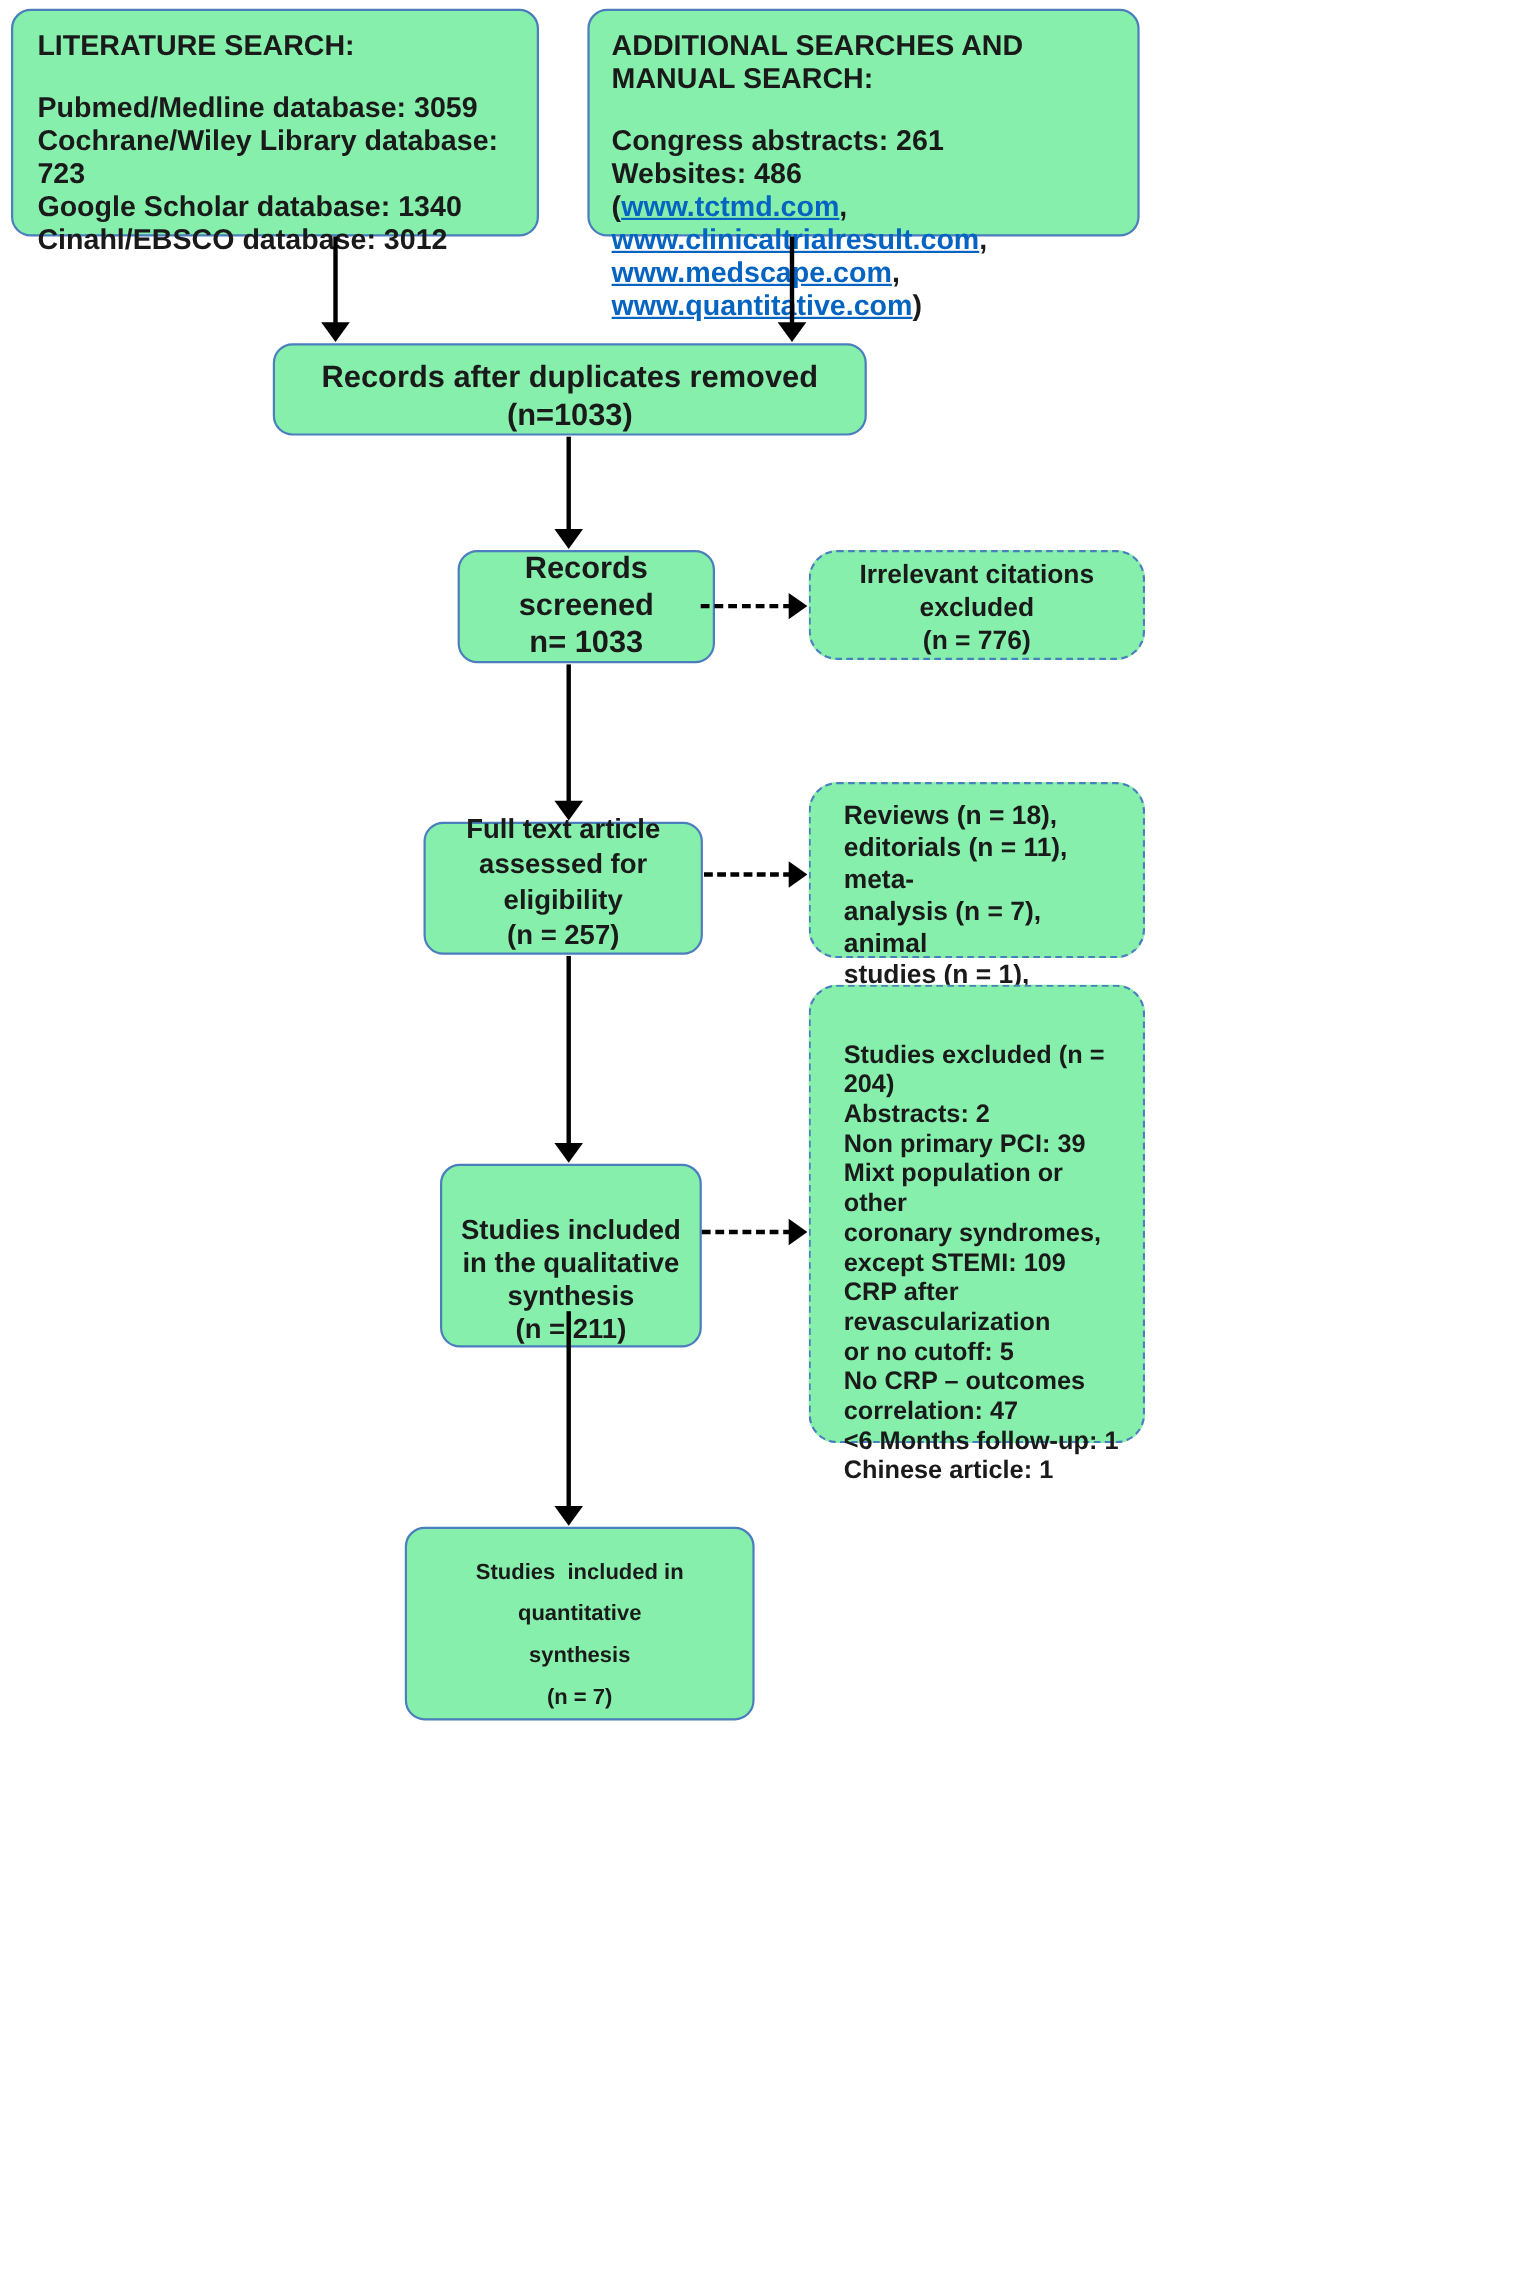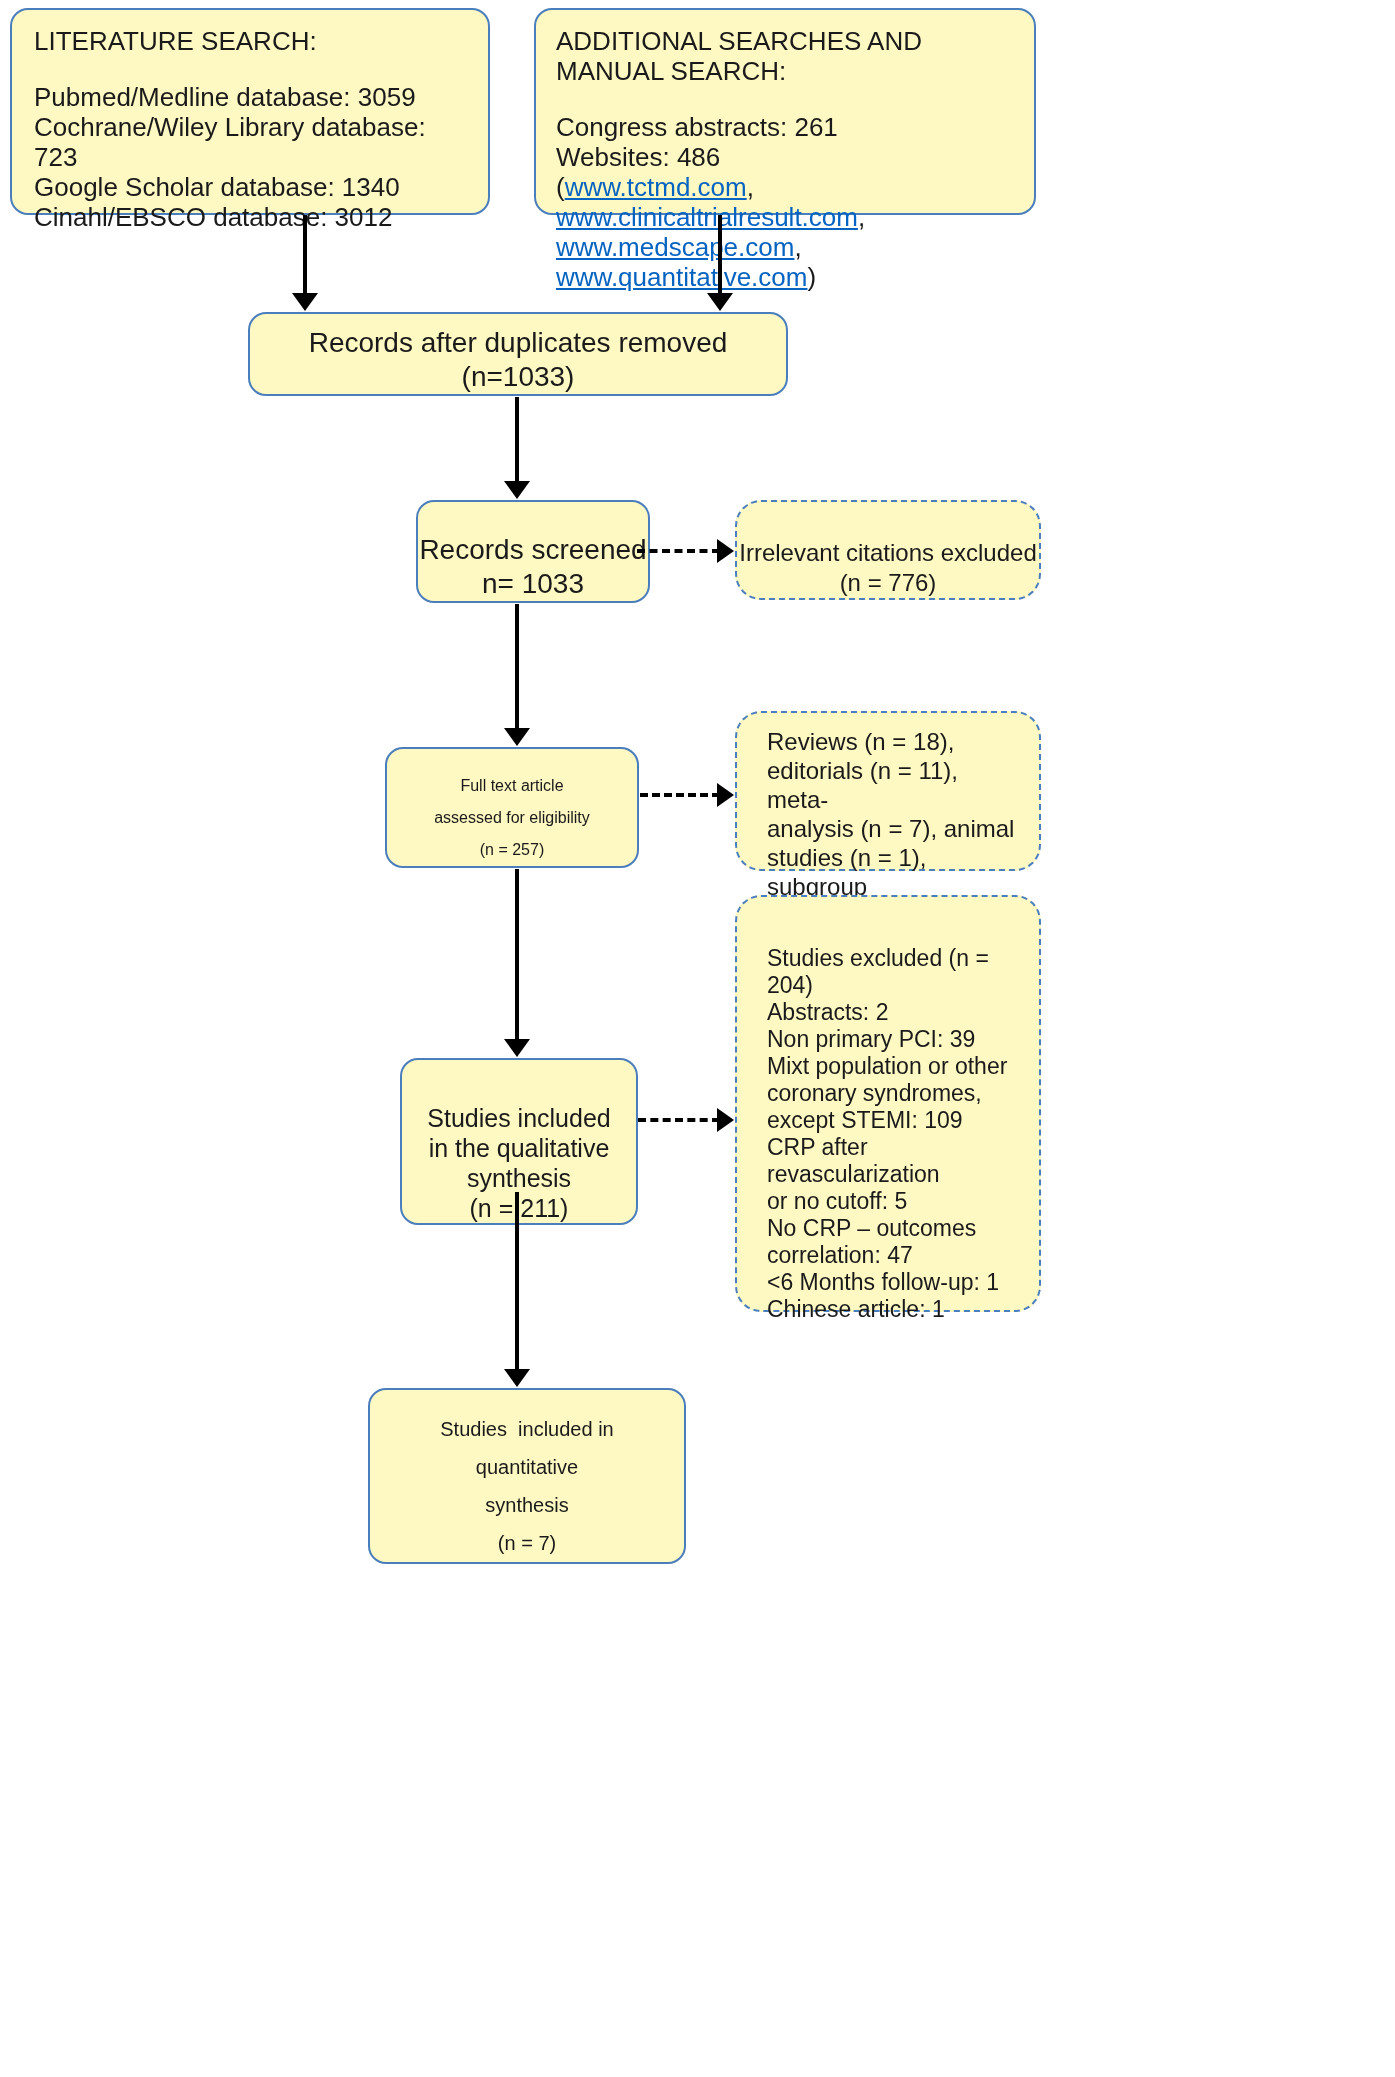--- a/index.html
+++ b/index.html
@@ -9,21 +9,22 @@
     background:#ffffff;
     font-family:"Liberation Sans", sans-serif;
     color:#1a1a1a;
     overflow:hidden;
   }
   .box {
     position:absolute;
     border:2px solid #4a7ebc;
     border-radius:18px;
     box-sizing:border-box;
-    background:#fef9c3;
+    background:#86efac;
+    font-weight:bold;
   }
   .box.dashed {
     border-style:dashed;
     border-radius:26px;
   }
   .box.centered {
     display:flex;
     align-items:flex-end;
     justify-content:center;
     text-align:center;
@@ -44,21 +45,21 @@
   
   .dup-box { left:248px; top:312px; width:540px; height:84px; font-size:28px; line-height:34px; }
 
   
   .scr-box { left:416px; top:500px; width:234px; height:103px; font-size:28px; line-height:34px; }
 
   
   .irr-box { left:735px; top:500px; width:306px; height:100px; font-size:24px; line-height:30px; }
 
   
-  .ft-box { left:385px; top:747px; width:254px; height:121px; font-size:16px; line-height:32px; }
+  .ft-box { left:385px; top:747px; width:254px; height:121px; font-size:25px; line-height:32px; }
 
   
   .rev-box { left:735px; top:711px; width:306px; height:160px; padding:14px 18px 10px 30px; font-size:24px; line-height:29px; }
 
   
   .qual-box { left:400px; top:1058px; width:238px; height:167px; font-size:25px; line-height:30px; }
 
   
   .exc-box { left:735px; top:895px; width:306px; height:417px; padding:48px 16px 20px 30px; font-size:23px; line-height:27px; border-radius:40px; }
 

